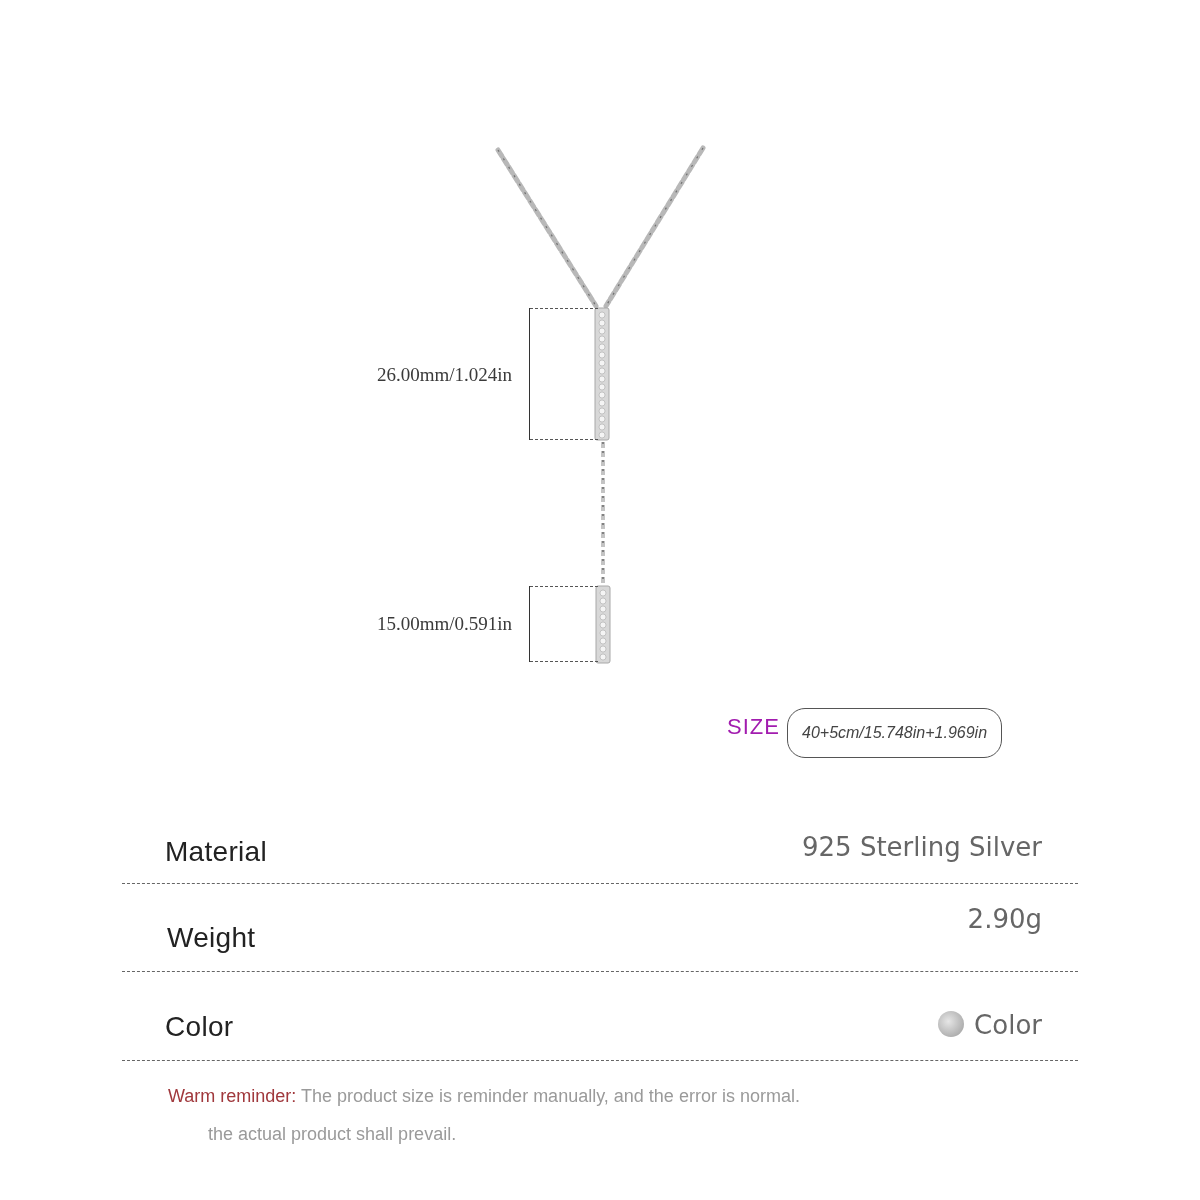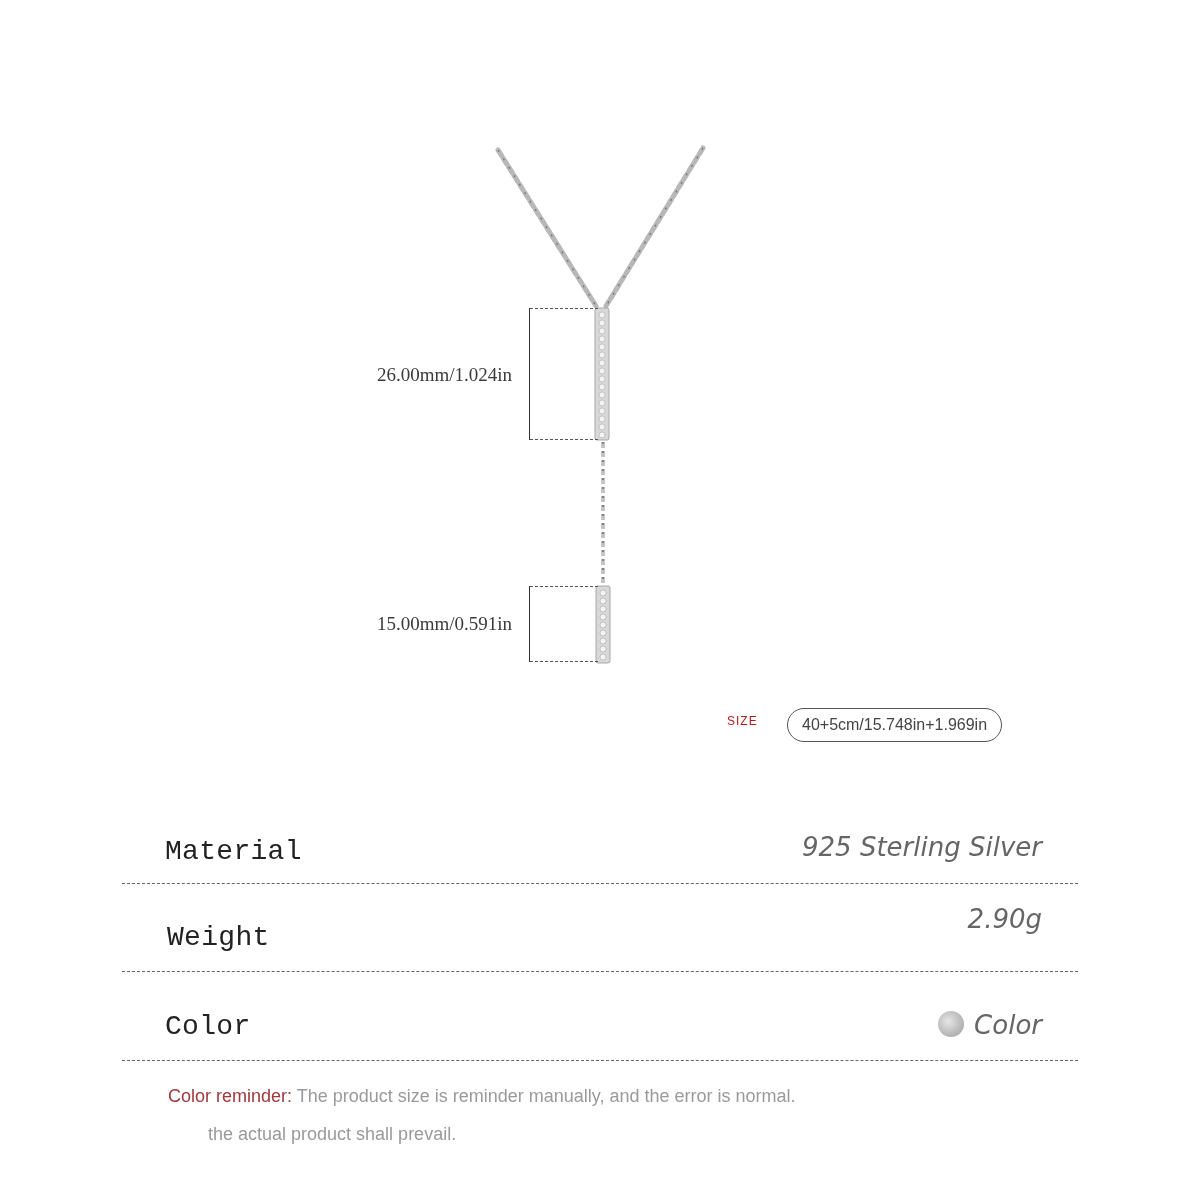--- a/index.html
+++ b/index.html
@@ -3,24 +3,24 @@
 <meta charset="utf-8">
 <style>
   html, body { margin: 0; padding: 0; background: #ffffff; }
   body { width: 1200px; height: 1200px; position: relative; overflow: hidden; font-family: "Liberation Sans", sans-serif; }
   .abs { position: absolute; }
   .dim-label { font-family: "Liberation Serif", serif; font-size: 19px; color: #3a3a3a; white-space: nowrap; text-align: right; }
   .bracket { position: absolute; border-left: 1.5px solid #333; }
   .bracket .t, .bracket .b { position: absolute; left: 0; height: 0; border-top: 1.5px dashed #555; }
   .bracket .t { top: 0; }
   .bracket .b { bottom: 0; }
-  .size-label { font-size: 12px; letter-spacing: 1px; color: #b91c1c; }
-  .size-pill { border: 1.5px solid #555; border-radius: 18px; padding: 0 14px; height: 32px; line-height: 32px; font-size: 16px; color: #444; white-space: nowrap; }
-  .spec-key { font-family: Liberation Mono, monospace; font-size: 28px; color: #222; letter-spacing: 0.3px; }
-  .spec-val { font-family: "DejaVu Sans", sans-serif; font-size: 26px; color: #666; font-style: italic; text-align: right; white-space: nowrap; }
+  .size-label { font-size: 22px; letter-spacing: 1px; color: #a21caf; }
+  .size-pill { border: 1.5px solid #555; border-radius: 18px; padding: 8px 14px; height: 32px; line-height: 32px; font-size: 16px; color: #444; white-space: nowrap; font-style: italic; }
+  .spec-key { font-family: Liberation Sans, sans-serif; font-size: 28px; color: #222; letter-spacing: 0.3px; }
+  .spec-val { font-family: "DejaVu Sans", sans-serif; font-size: 26px; color: #666; text-align: right; white-space: nowrap; }
   .sep { position: absolute; left: 122px; width: 956px; height: 0; border-top: 1.5px dashed #666; }
   .swatch { display: inline-block; width: 26px; height: 26px; border-radius: 50%; background: radial-gradient(circle at 40% 40%, #e6e6e6 0%, #b8b8b8 60%, #9a9a9a 100%); vertical-align: middle; margin-right: 10px; position: relative; top: -3px; }
   .note { font-family: "Liberation Sans", sans-serif; font-size: 18px; color: #9a9a9a; white-space: nowrap; }
   .note .warm { color: #a0383c; }
 </style>
 </head>
 <body>
 
 <svg class="abs" style="left:0;top:0" width="1200" height="700">
   <defs>
@@ -95,15 +95,15 @@
 <div class="abs spec-val" style="right:158px;top:904px;">2.90g</div>
 <div class="sep" style="top:971px;"></div>
 
 <div class="abs spec-key" style="left:165px;top:1011px;">Color</div>
 <div class="abs spec-val" style="right:158px;top:1010px;">
   <span class="swatch"></span><span>Color</span>
 </div>
 <div class="sep" style="top:1060px;"></div>
 
 <div class="abs note" style="left:168px;top:1086px;">
-  <span class="warm">Color reminder:</span><span> The product size is reminder manually, and the error is normal.</span>
+  <span class="warm">Warm reminder:</span><span> The product size is reminder manually, and the error is normal.</span>
 </div>
 <div class="abs note" style="left:168px;top:1124px;margin-left:40px;">the actual product shall prevail.</div>
 
 </body></html>

